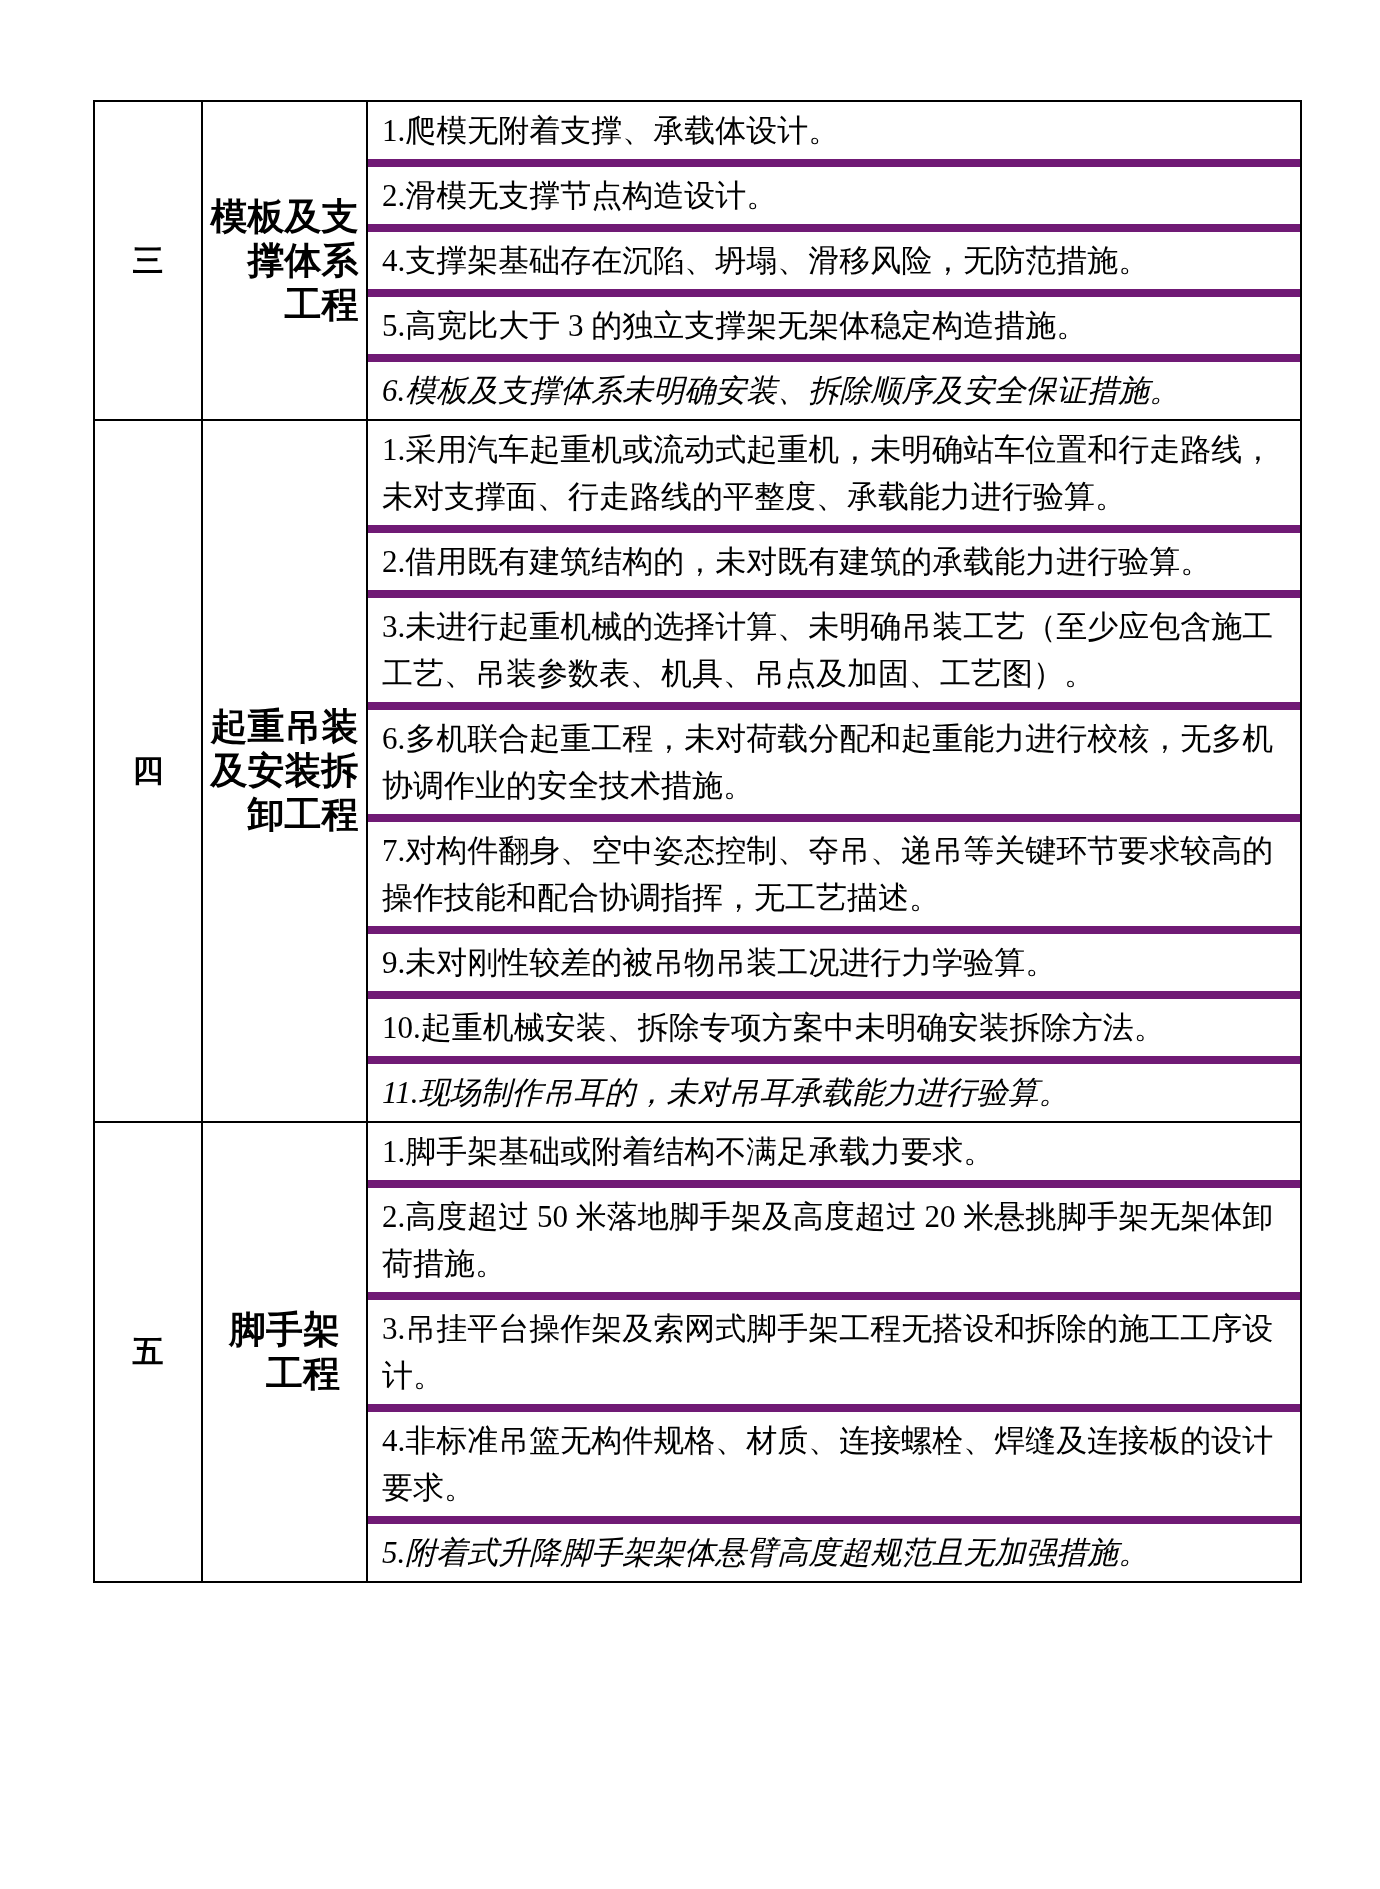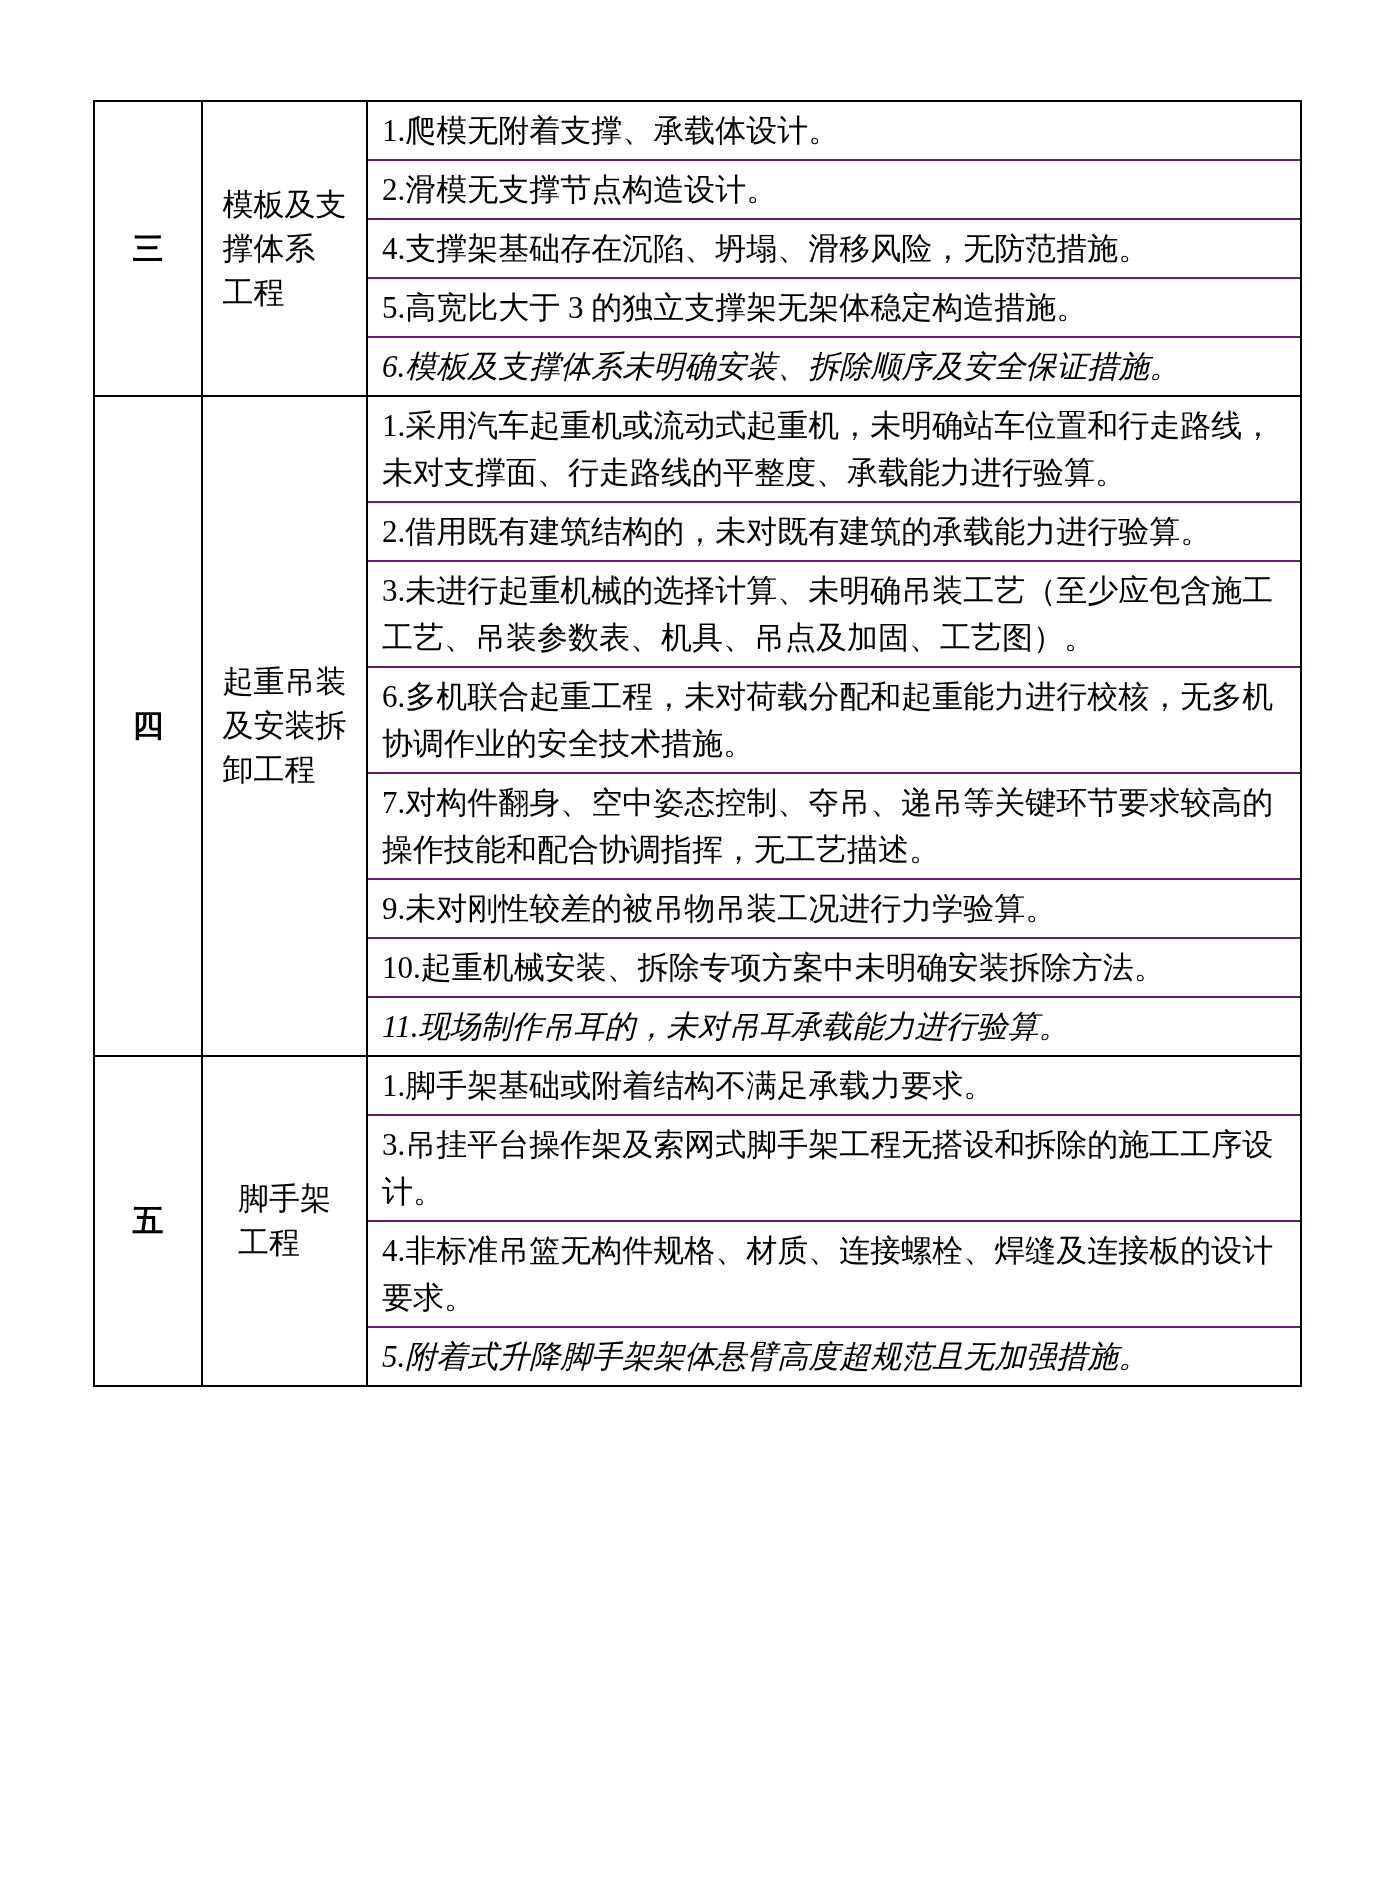--- a/index.html
+++ b/index.html
@@ -41,32 +41,32 @@
   .cat-cell{
     width:163px;
     flex:0 0 163px;
     border-right:2px solid #000;
     display:flex;
     align-items:center;
     justify-content:center;
   }
   .cat{
     font-family:"Liberation Sans","DejaVu Sans",sans-serif;
-    font-weight:400;
-    font-size:31px;
+    font-weight:700;
+    font-size:37px;
     line-height:44px;
-    text-align:left;
+    text-align:right;
   }
   .items{
     flex:1 1 auto;
     display:flex;
     flex-direction:column;
   }
   .item-row{
-    border-bottom:2px solid #701a75;
+    border-bottom:8px solid #701a75;
     display:flex;
     align-items:center;
     padding:5px 2px 5px 14px;
     flex:1 0 auto;
   }
   .item-row:last-child{border-bottom:none;font-style:italic;}
   .item-text{
     font-family:"Liberation Serif","DejaVu Serif",serif;
     font-size:31px;
     line-height:47px;
@@ -170,20 +170,23 @@
       <div class="cat">
             <div>脚手架</div>
             <div>工程</div>
           </div>
     </div>
     <div class="items">
   <div class="item-row">
     <span class="item-text">1.脚手架基础或附着结构不满足承载力要求。</span>
   </div>
 
+  <div class="item-row">
+    <span class="item-text">2.高度超过 50 米落地脚手架及高度超过 20 米悬挑脚手架无架体卸荷措施。</span>
+  </div>
 
   <div class="item-row">
     <span class="item-text">3.吊挂平台操作架及索网式脚手架工程无搭设和拆除的施工工序设计。</span>
   </div>
 
   <div class="item-row">
     <span class="item-text">4.非标准吊篮无构件规格、材质、连接螺栓、焊缝及连接板的设计要求。</span>
   </div>
 
   <div class="item-row">

